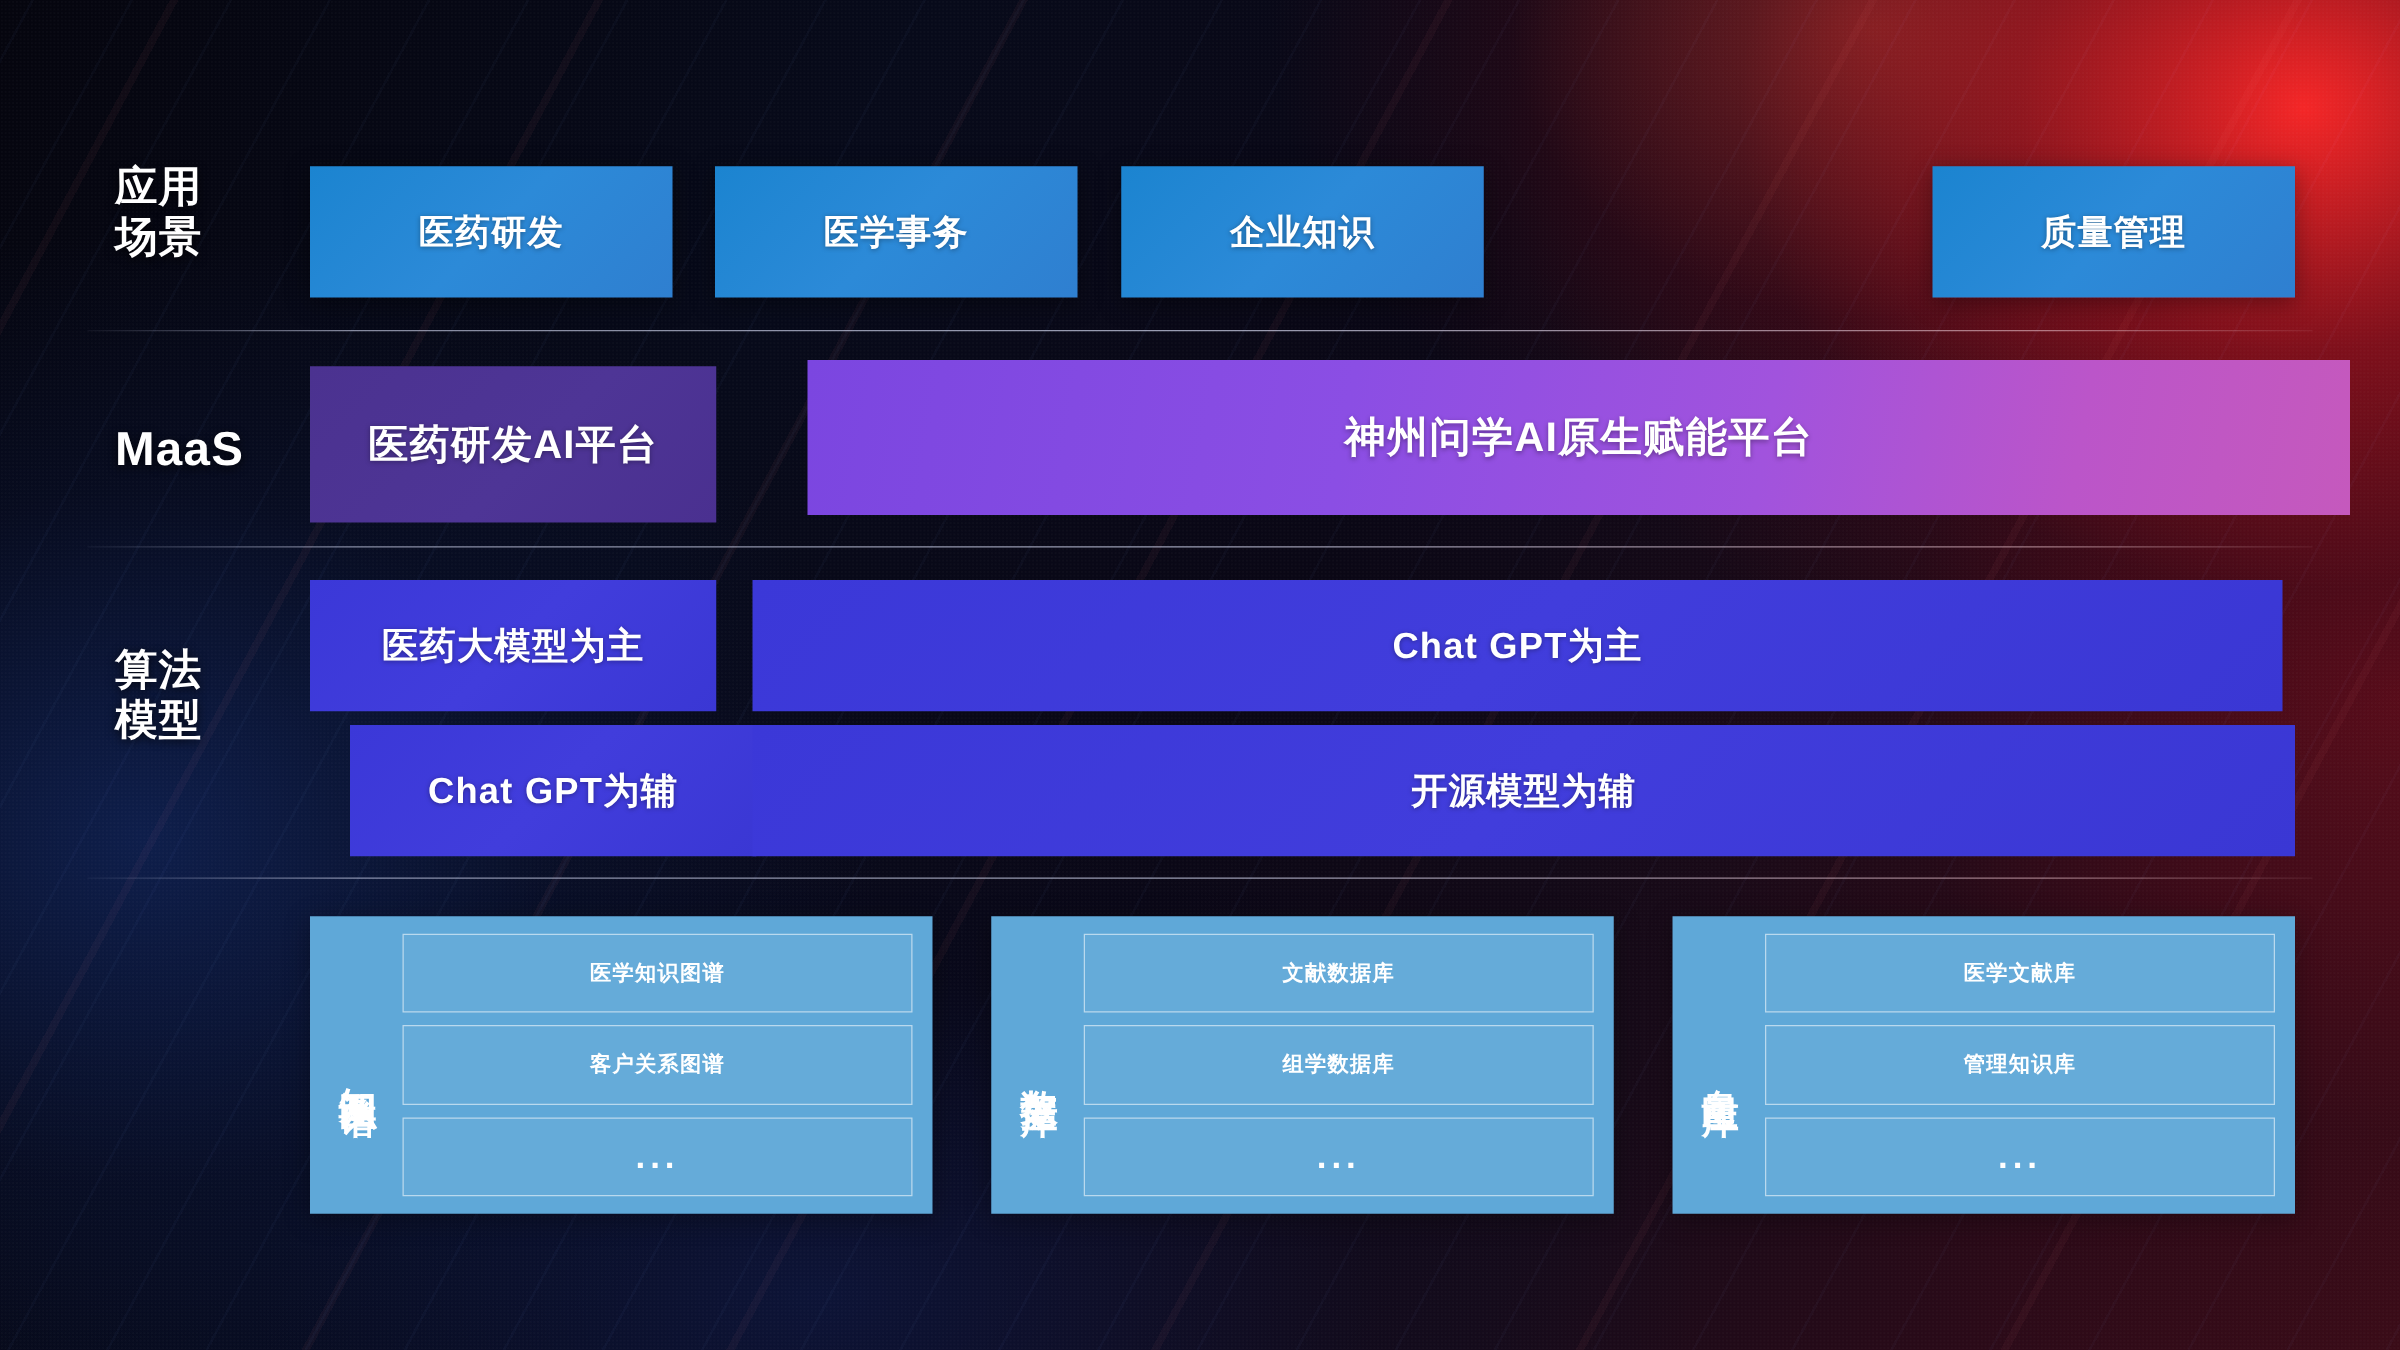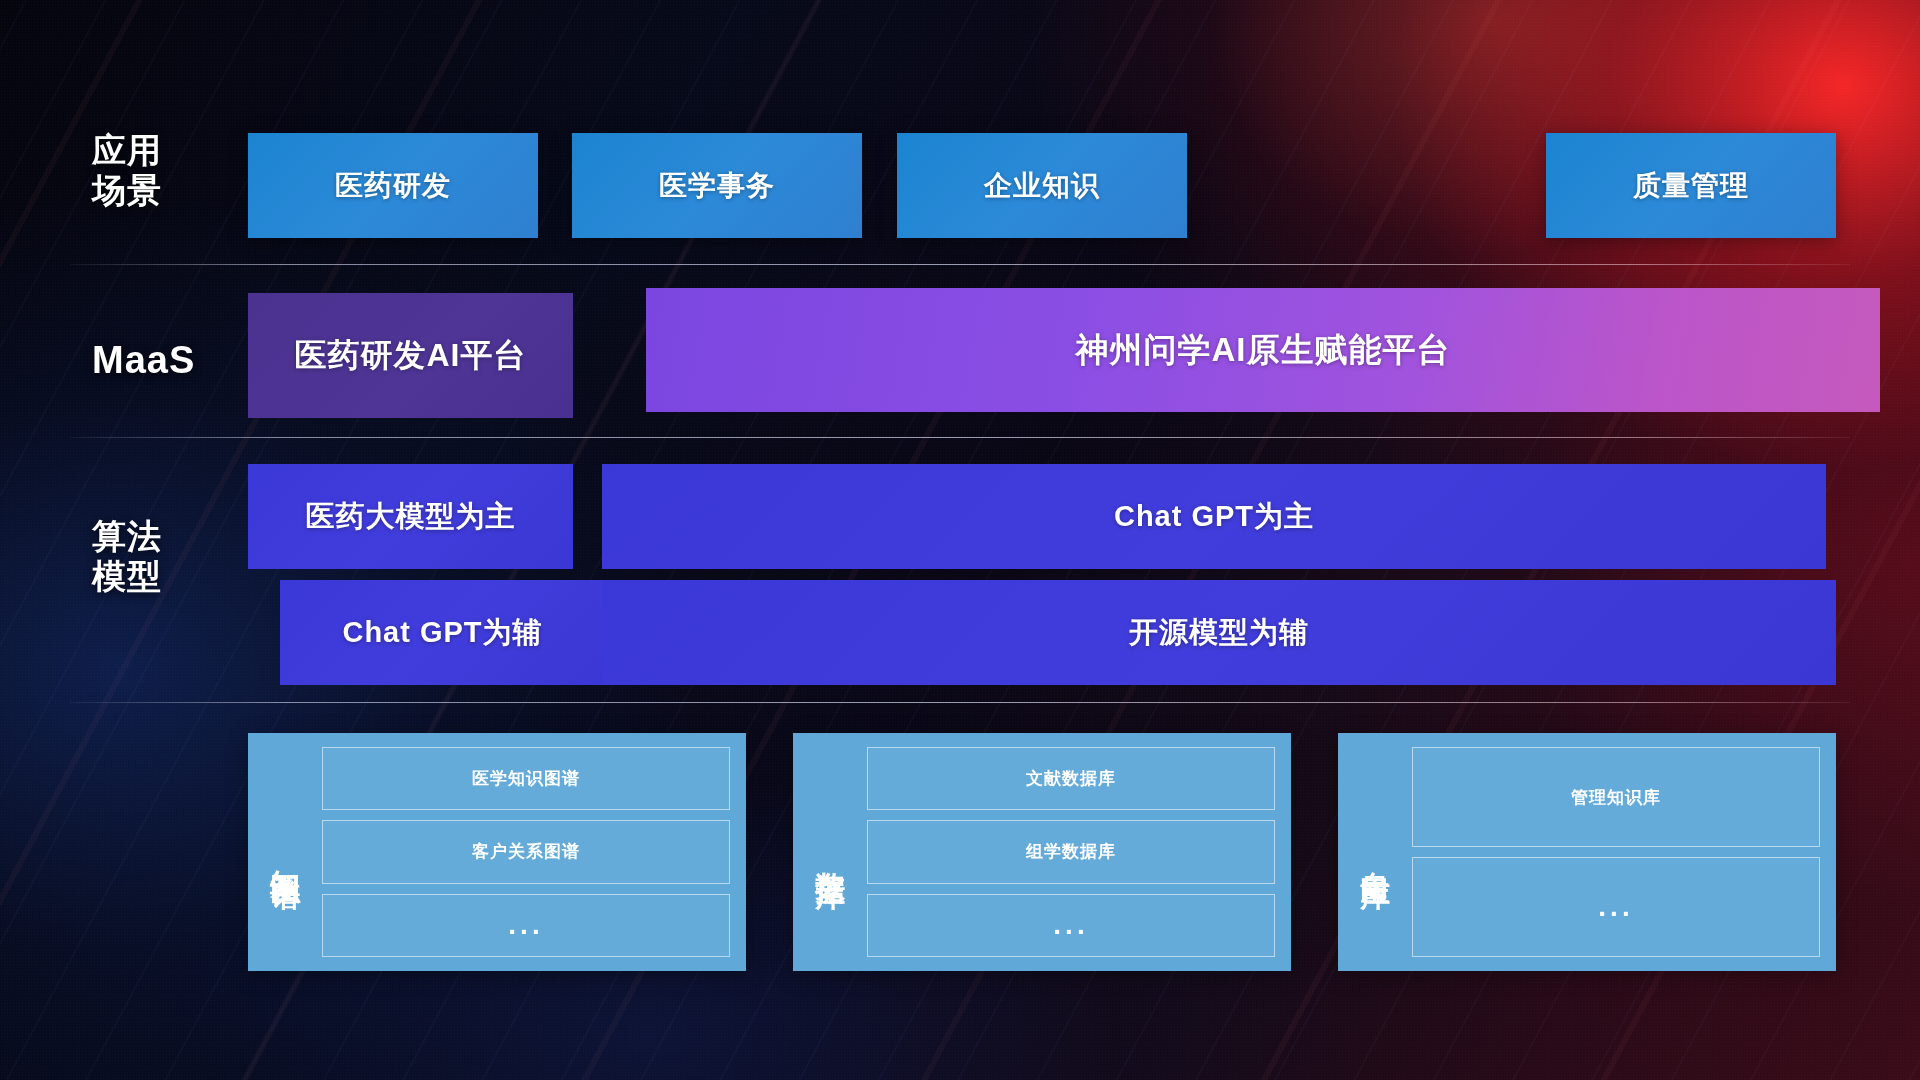--- a/index.html
+++ b/index.html
@@ -234,19 +234,20 @@
       <div class="kn-items">
         <div class="kn-item">文献数据库</div>
         <div class="kn-item">组学数据库</div>
         <div class="kn-item ellipsis">...</div>
       </div>
     </div>
 
     <div class="kn-group" style="left:1338px; top:733px; width:498px; height:238px;">
       <div class="kn-vlabel">向量库</div>
       <div class="kn-items">
+        <div class="kn-item">医学文献库</div>
         <div class="kn-item">管理知识库</div>
         <div class="kn-item ellipsis">...</div>
       </div>
     </div>
 
   </div>
 </div>
 
 </body></html>

